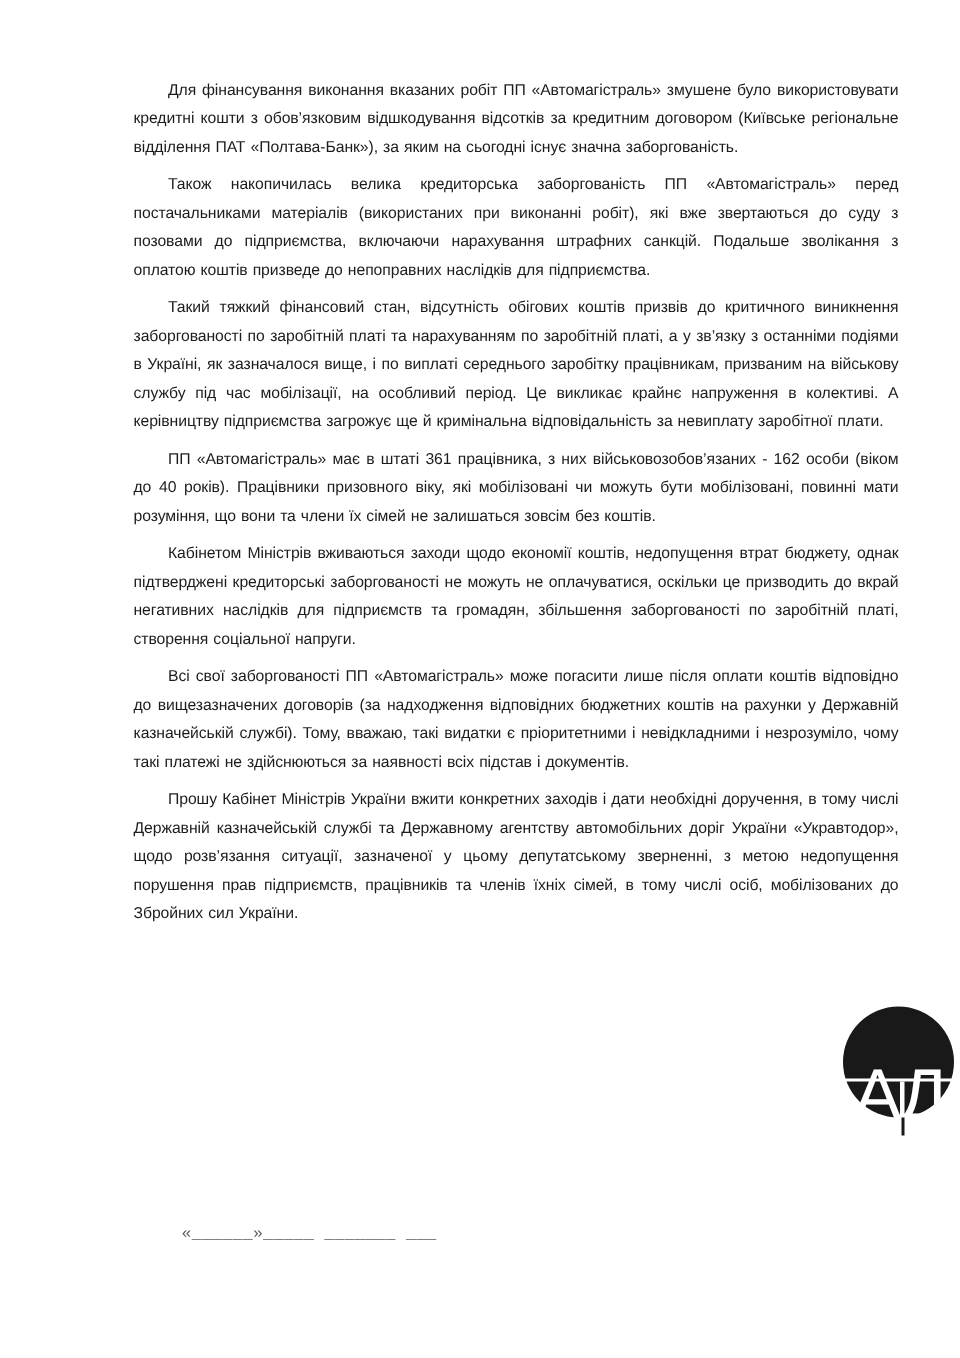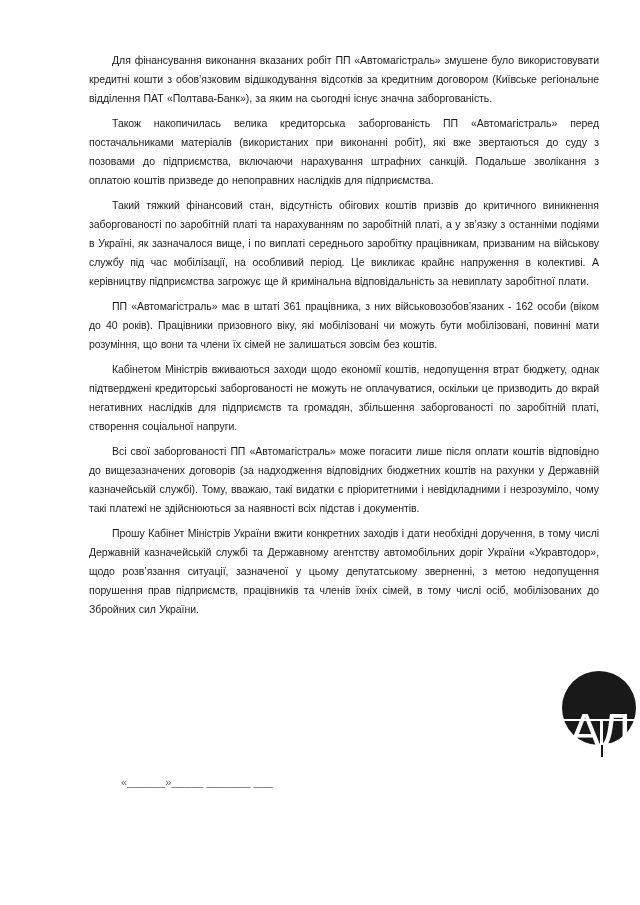--- a/index.html
+++ b/index.html
@@ -35,21 +35,21 @@
   }
   .sig-line {
     position: absolute;
     font-size: 11px;
     line-height: 14px;
     color: #6e6e6e;
     letter-spacing: 0.2px;
     white-space: pre;
   }
   .sig-blank { top: 722px; left: 120px; }
-  .sig-date  { top: 775px; left: 121px; color: #5d5d5d; }
+  .sig-date  { top: 816px; left: 121px; color: #5d5d5d; font-family: Liberation Mono, monospace; }
   .stamp {
     position: absolute;
     left: 562px;
     top: 671px;
     width: 74px;
     height: 74px;
     background: #191919;
     border-radius: 50%;
   }
   .stamp-monogram {

